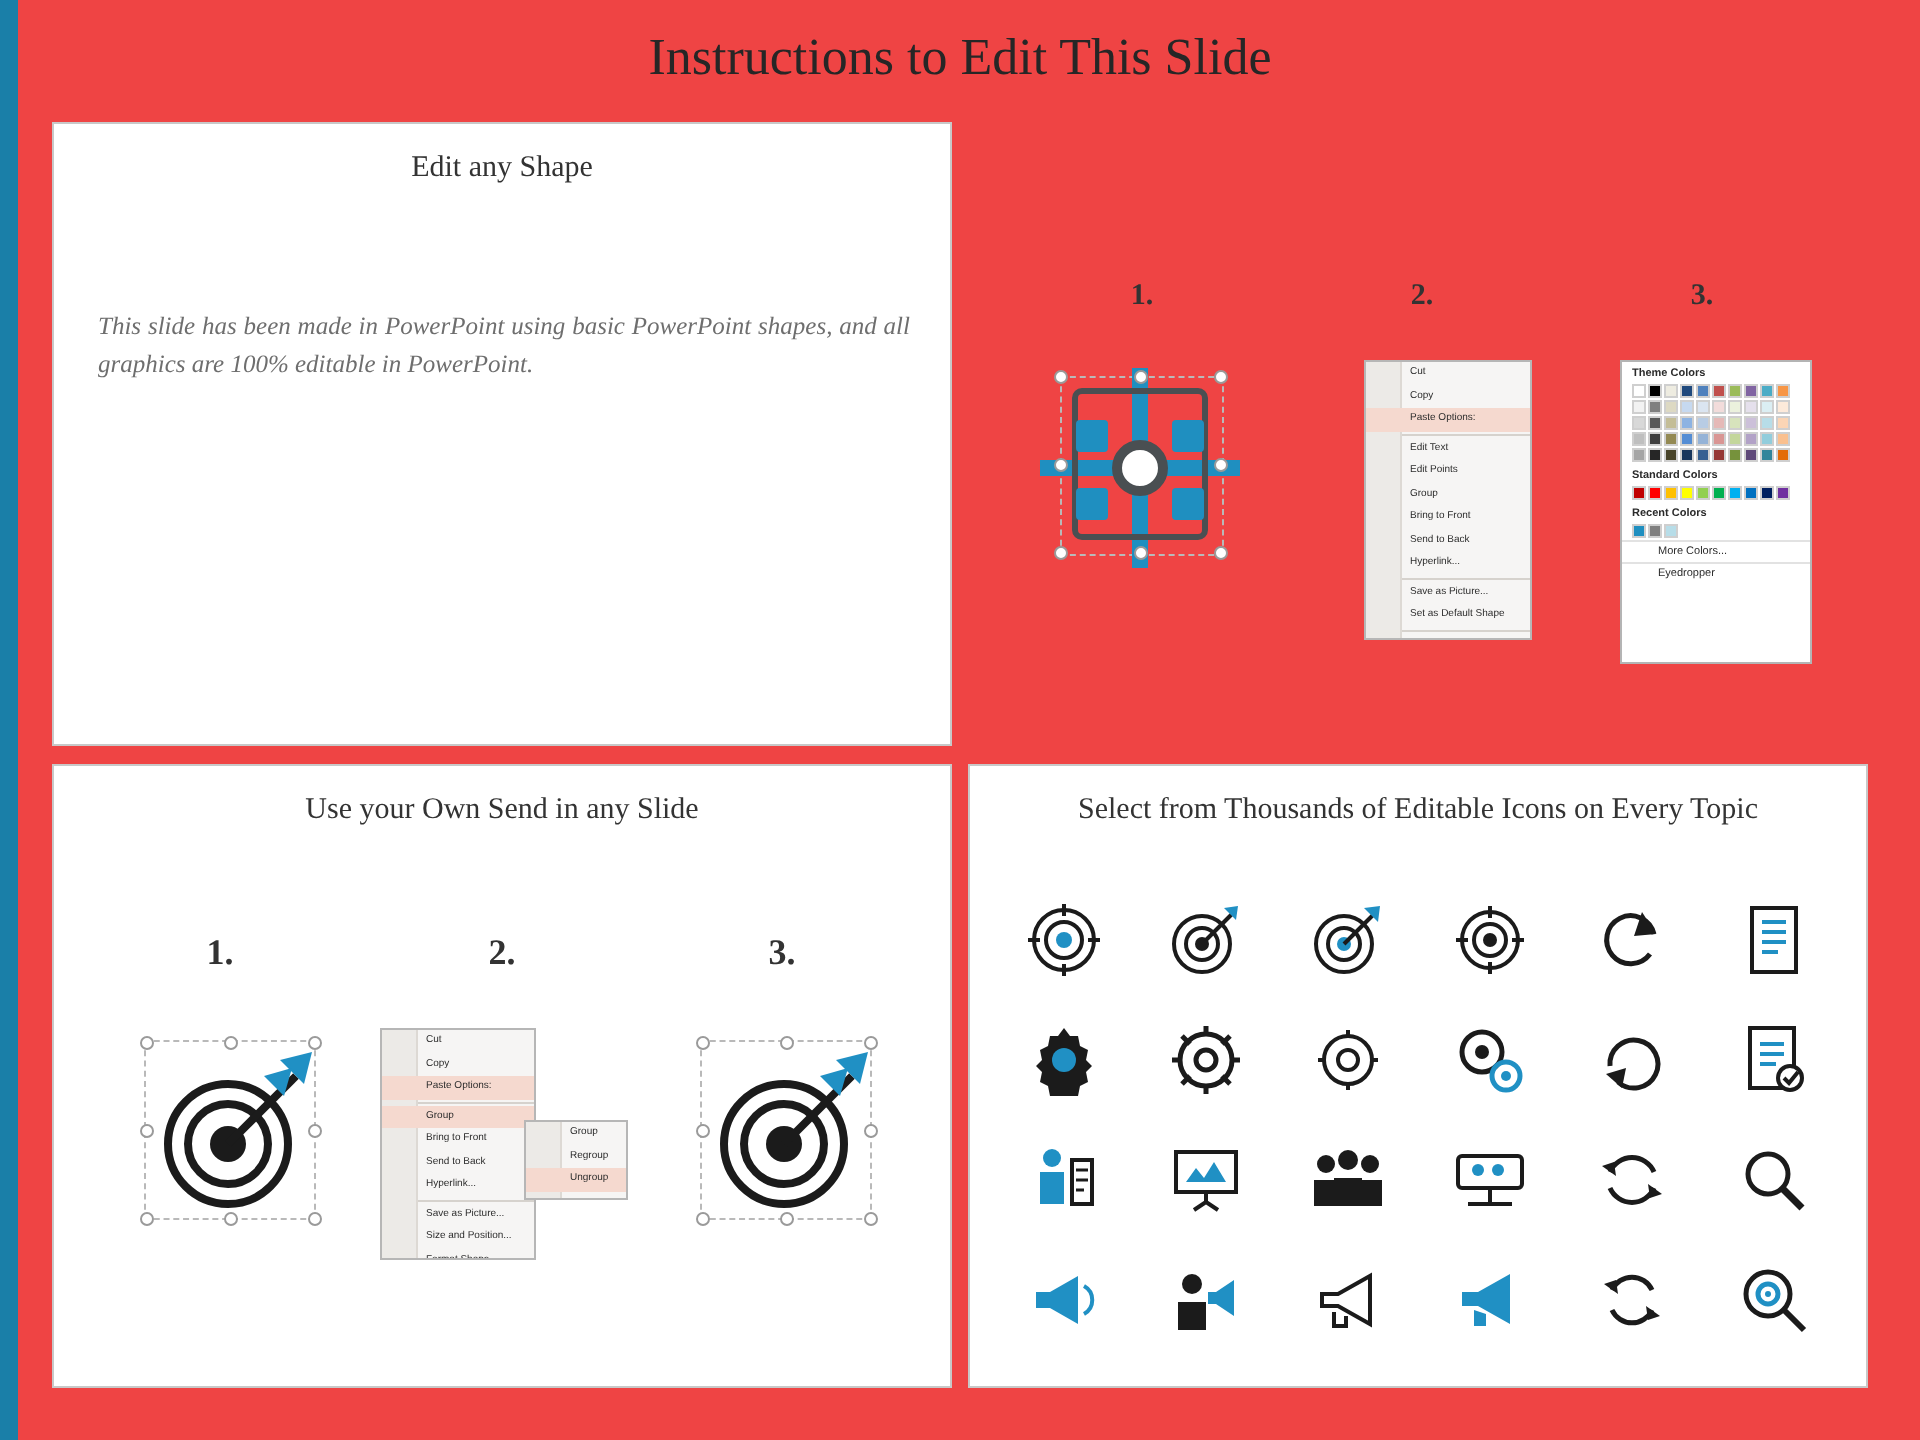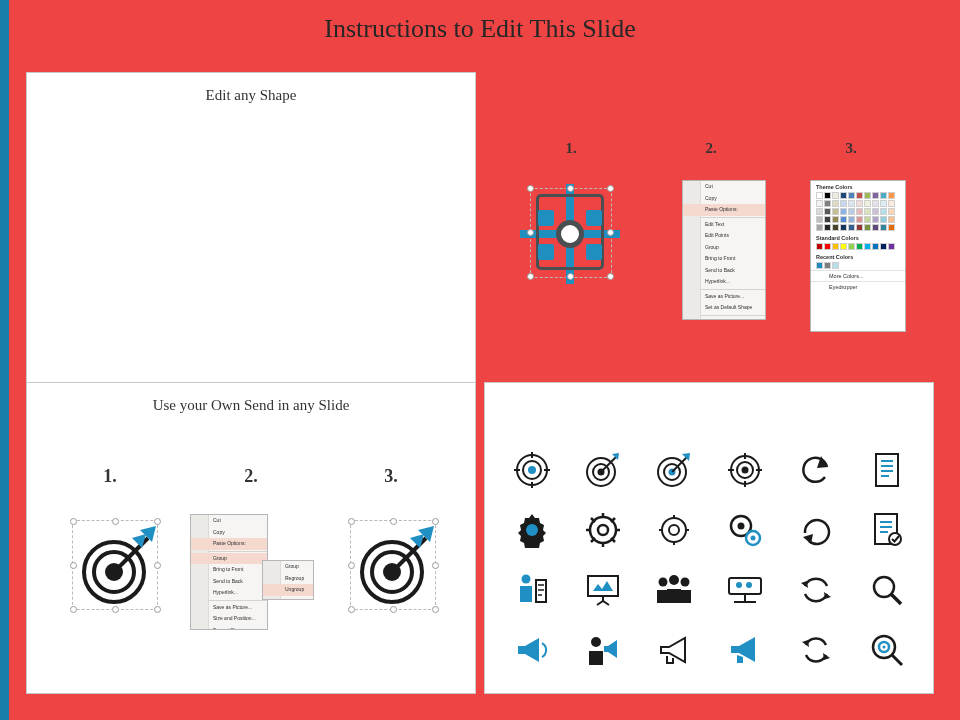--- a/index.html
+++ b/index.html
@@ -38,21 +38,21 @@
     color: #262626;
     font-family: "Liberation Serif", serif;
     font-weight: normal;
   }
   .panel {
     position: absolute;
     border: 1px solid #c8c8c8;
     background: #ffffff;
     box-sizing: border-box;
   }
-  .p1 { left: 26px;  top: 72px;  width: 450px; height: 312px; }
+  .p1 { left: 26px;  top: 61px;  width: 450px; height: 312px; }
   .p2 { left: 484px; top: 64px;  width: 450px; height: 312px; }
   .p3 { left: 26px;  top: 382px; width: 450px; height: 312px; }
   .p4 { left: 484px; top: 382px; width: 450px; height: 312px; }
 
   .panel-title {
     position: absolute;
     left: 0; top: 14px;
     width: 100%;
     text-align: center;
     font-size: 15px;
@@ -253,20 +253,21 @@
 <body>
 
 <div class="slide">
 
   <div class="left-bar"></div>
 
   <div class="title">Instructions to Edit This Slide</div>
 
   <div class="panel p1">
     <div class="panel-title">Edit any Shape</div>
+    <div class="body-text t1">This slide has been made in PowerPoint using basic PowerPoint shapes, and all graphics are 100% editable in PowerPoint.</div>
   </div>
 
 
   <div class="step-num" style="left:551px; top:140px;">1.</div>
   <div class="step-num" style="left:691px; top:140px;">2.</div>
   <div class="step-num" style="left:831px; top:140px;">3.</div>
 
   <div class="shape-edit">
     <div class="frame"></div>
     <div class="arm h"></div>
@@ -455,20 +456,21 @@
   <svg style="position:absolute; left:348px; top:518px;" width="92" height="94" viewBox="0 0 92 94">
     <circle cx="44" cy="54" r="30" fill="none" stroke="#1b1b1b" stroke-width="4"></circle>
     <circle cx="44" cy="54" r="20" fill="none" stroke="#1b1b1b" stroke-width="4"></circle>
     <circle cx="44" cy="54" r="9" fill="#1b1b1b"></circle>
     <path d="M44 54 L78 20" stroke="#1b1b1b" stroke-width="4" fill="none"></path>
     <path d="M70 12 L86 8 L82 24 Z" fill="#2090c4"></path>
     <path d="M62 20 L76 16 L72 30 Z" fill="#2090c4"></path>
   </svg>
 
   <div class="panel p4">
+    <div class="panel-title">Select from Thousands of Editable Icons on Every Topic</div>
   </div>
 
   <div class="icon-grid">
 
     <div class="icon-cell">
       <svg width="36" height="36" viewBox="0 0 36 36">
         <circle cx="18" cy="18" r="15" fill="none" stroke="#1b1b1b" stroke-width="2"></circle>
         <circle cx="18" cy="18" r="9" fill="none" stroke="#1b1b1b" stroke-width="2"></circle>
         <circle cx="18" cy="18" r="4" fill="#2090c4"></circle>
         <path d="M18 0 L18 6 M18 30 L18 36 M0 18 L6 18 M30 18 L36 18" stroke="#1b1b1b" stroke-width="2"></path>

